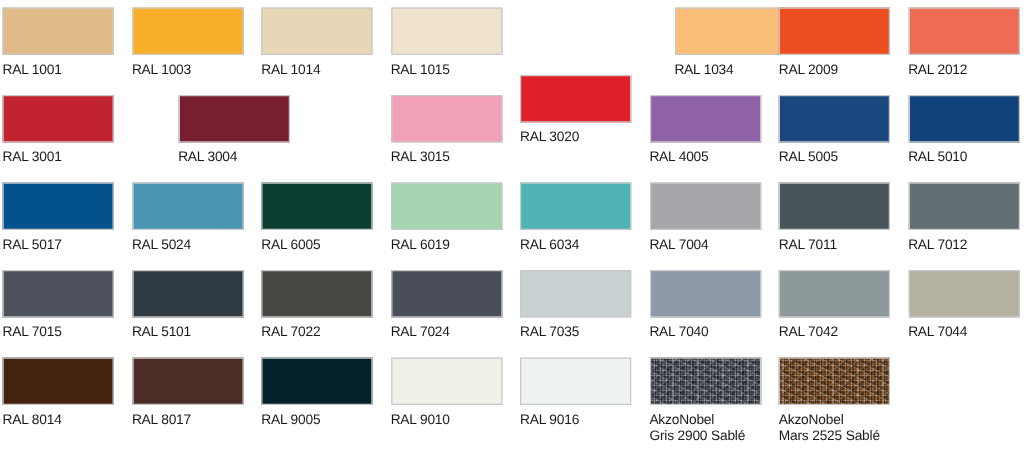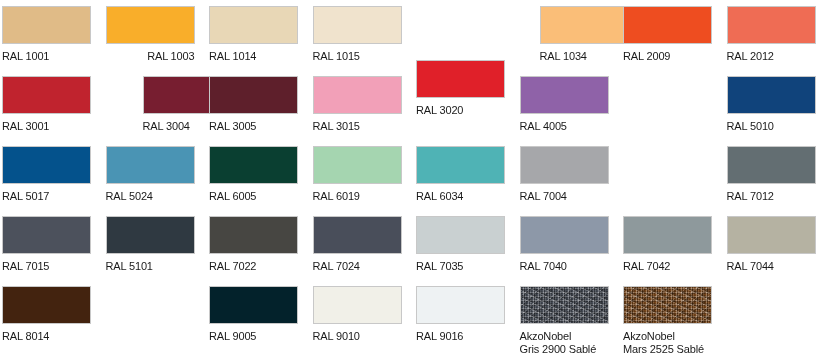--- a/index.html
+++ b/index.html
@@ -88,21 +88,21 @@
   }
 </style>
 </head>
 <body>
 
 <div id="swatch-grid" style="background: rgb(255, 255, 255);">
     <div class="swatch-cell" style="left: 2px; top: 6px;">
       <div class="swatch-chip" title="RAL 1001" style="background-color: rgb(224, 187, 135); border-color: rgb(200, 200, 200);"></div>
       <div class="swatch-label" style="color: rgb(26, 26, 26);">RAL 1001</div>
     </div>
-    <div class="swatch-cell" style="left: 105.5px; top: 6px; text-align: right;">
+    <div class="swatch-cell" style="left: 105.5px; top: 6px;">
       <div class="swatch-chip" title="RAL 1003" style="background-color: rgb(249, 174, 42); border-color: rgb(200, 200, 200);"></div>
       <div class="swatch-label" style="color: rgb(26, 26, 26);">RAL 1003</div>
     </div>
     <div class="swatch-cell" style="left: 209px; top: 6px;">
       <div class="swatch-chip" title="RAL 1014" style="background-color: rgb(232, 215, 182); border-color: rgb(200, 200, 200);"></div>
       <div class="swatch-label" style="color: rgb(26, 26, 26);">RAL 1014</div>
     </div>
     <div class="swatch-cell" style="left: 312.5px; top: 6px;">
       <div class="swatch-chip" title="RAL 1015" style="background-color: rgb(240, 227, 205); border-color: rgb(200, 200, 200);"></div>
       <div class="swatch-label" style="color: rgb(26, 26, 26);">RAL 1015</div>
@@ -120,36 +120,36 @@
       <div class="swatch-label" style="color: rgb(26, 26, 26);">RAL 2012</div>
     </div>
     <div class="swatch-cell" style="left: 2px; top: 76px;">
       <div class="swatch-chip" title="RAL 3001" style="background-color: rgb(192, 35, 46); border-color: rgb(200, 200, 200);"></div>
       <div class="swatch-label" style="color: rgb(26, 26, 26);">RAL 3001</div>
     </div>
     <div class="swatch-cell" style="left: 105.5px; top: 76px; padding-left: 37px;">
       <div class="swatch-chip" title="RAL 3004" style="background-color: rgb(119, 30, 48); border-color: rgb(200, 200, 200);"></div>
       <div class="swatch-label" style="color: rgb(26, 26, 26);">RAL 3004</div>
     </div>
-    <div class="swatch-cell" style="left: 209px; top: 76px;">
-      <div class="swatch-chip" title="RAL 3005" style="background-color: rgb(94, 31, 43); border-color: rgb(200, 200, 200);"></div>
-      <div class="swatch-label" style="color: rgb(26, 26, 26);">RAL 3005</div>
-    </div>
     <div class="swatch-cell" style="left: 312.5px; top: 76px;">
       <div class="swatch-chip" title="RAL 3015" style="background-color: rgb(242, 160, 184); border-color: rgb(200, 200, 200);"></div>
       <div class="swatch-label" style="color: rgb(26, 26, 26);">RAL 3015</div>
     </div>
     <div class="swatch-cell" style="left: 416px; top: 60px;">
       <div class="swatch-chip" title="RAL 3020" style="background-color: rgb(224, 32, 41); border-color: rgb(200, 200, 200);"></div>
       <div class="swatch-label" style="color: rgb(26, 26, 26);">RAL 3020</div>
     </div>
     <div class="swatch-cell" style="left: 519.5px; top: 76px;">
       <div class="swatch-chip" title="RAL 4005" style="background-color: rgb(143, 98, 168); border-color: rgb(200, 200, 200);"></div>
       <div class="swatch-label" style="color: rgb(26, 26, 26);">RAL 4005</div>
     </div>
+    <div class="swatch-cell" style="left: 623px; top: 76px;">
+      <div class="swatch-chip" title="RAL 5005" style="background-color: rgb(25, 71, 126); border-color: rgb(200, 200, 200);"></div>
+      <div class="swatch-label" style="color: rgb(26, 26, 26);">RAL 5005</div>
+    </div>
     <div class="swatch-cell" style="left: 726.5px; top: 76px;">
       <div class="swatch-chip" title="RAL 5010" style="background-color: rgb(16, 67, 123); border-color: rgb(200, 200, 200);"></div>
       <div class="swatch-label" style="color: rgb(26, 26, 26);">RAL 5010</div>
     </div>
     <div class="swatch-cell" style="left: 2px; top: 146px;">
       <div class="swatch-chip" title="RAL 5017" style="background-color: rgb(4, 82, 140); border-color: rgb(200, 200, 200);"></div>
       <div class="swatch-label" style="color: rgb(26, 26, 26);">RAL 5017</div>
     </div>
     <div class="swatch-cell" style="left: 105.5px; top: 146px;">
       <div class="swatch-chip" title="RAL 5024" style="background-color: rgb(74, 148, 180); border-color: rgb(200, 200, 200);"></div>
@@ -164,20 +164,24 @@
       <div class="swatch-label" style="color: rgb(26, 26, 26);">RAL 6019</div>
     </div>
     <div class="swatch-cell" style="left: 416px; top: 146px;">
       <div class="swatch-chip" title="RAL 6034" style="background-color: rgb(79, 179, 181); border-color: rgb(200, 200, 200);"></div>
       <div class="swatch-label" style="color: rgb(26, 26, 26);">RAL 6034</div>
     </div>
     <div class="swatch-cell" style="left: 519.5px; top: 146px;">
       <div class="swatch-chip" title="RAL 7004" style="background-color: rgb(166, 167, 170); border-color: rgb(200, 200, 200);"></div>
       <div class="swatch-label" style="color: rgb(26, 26, 26);">RAL 7004</div>
     </div>
+    <div class="swatch-cell" style="left: 623px; top: 146px;">
+      <div class="swatch-chip" title="RAL 7011" style="background-color: rgb(74, 84, 91); border-color: rgb(200, 200, 200);"></div>
+      <div class="swatch-label" style="color: rgb(26, 26, 26);">RAL 7011</div>
+    </div>
     <div class="swatch-cell" style="left: 726.5px; top: 146px;">
       <div class="swatch-chip" title="RAL 7012" style="background-color: rgb(99, 110, 114); border-color: rgb(200, 200, 200);"></div>
       <div class="swatch-label" style="color: rgb(26, 26, 26);">RAL 7012</div>
     </div>
     <div class="swatch-cell" style="left: 2px; top: 216px;">
       <div class="swatch-chip" title="RAL 7015" style="background-color: rgb(76, 81, 92); border-color: rgb(200, 200, 200);"></div>
       <div class="swatch-label" style="color: rgb(26, 26, 26);">RAL 7015</div>
     </div>
     <div class="swatch-cell" style="left: 105.5px; top: 216px;">
       <div class="swatch-chip" title="RAL 7016" style="background-color: rgb(47, 57, 65); border-color: rgb(200, 200, 200);"></div>
@@ -203,20 +207,24 @@
       <div class="swatch-chip" title="RAL 7042" style="background-color: rgb(142, 153, 156); border-color: rgb(200, 200, 200);"></div>
       <div class="swatch-label" style="color: rgb(26, 26, 26);">RAL 7042</div>
     </div>
     <div class="swatch-cell" style="left: 726.5px; top: 216px;">
       <div class="swatch-chip" title="RAL 7044" style="background-color: rgb(181, 178, 162); border-color: rgb(200, 200, 200);"></div>
       <div class="swatch-label" style="color: rgb(26, 26, 26);">RAL 7044</div>
     </div>
     <div class="swatch-cell" style="left: 2px; top: 286px;">
       <div class="swatch-chip" title="RAL 8014" style="background-color: rgb(67, 35, 15); border-color: rgb(200, 200, 200);"></div>
       <div class="swatch-label" style="color: rgb(26, 26, 26);">RAL 8014</div>
+    </div>
+    <div class="swatch-cell" style="left: 105.5px; top: 286px;">
+      <div class="swatch-chip" title="RAL 8017" style="background-color: rgb(76, 44, 39); border-color: rgb(200, 200, 200);"></div>
+      <div class="swatch-label" style="color: rgb(26, 26, 26);">RAL 8017</div>
     </div>
     <div class="swatch-cell" style="left: 209px; top: 286px;">
       <div class="swatch-chip" title="RAL 9005" style="background-color: rgb(3, 34, 43); border-color: rgb(200, 200, 200);"></div>
       <div class="swatch-label" style="color: rgb(26, 26, 26);">RAL 9005</div>
     </div>
     <div class="swatch-cell" style="left: 312.5px; top: 286px;">
       <div class="swatch-chip" title="RAL 9010" style="background-color: rgb(241, 240, 232); border-color: rgb(200, 200, 200);"></div>
       <div class="swatch-label" style="color: rgb(26, 26, 26);">RAL 9010</div>
     </div>
     <div class="swatch-cell" style="left: 416px; top: 286px;">

